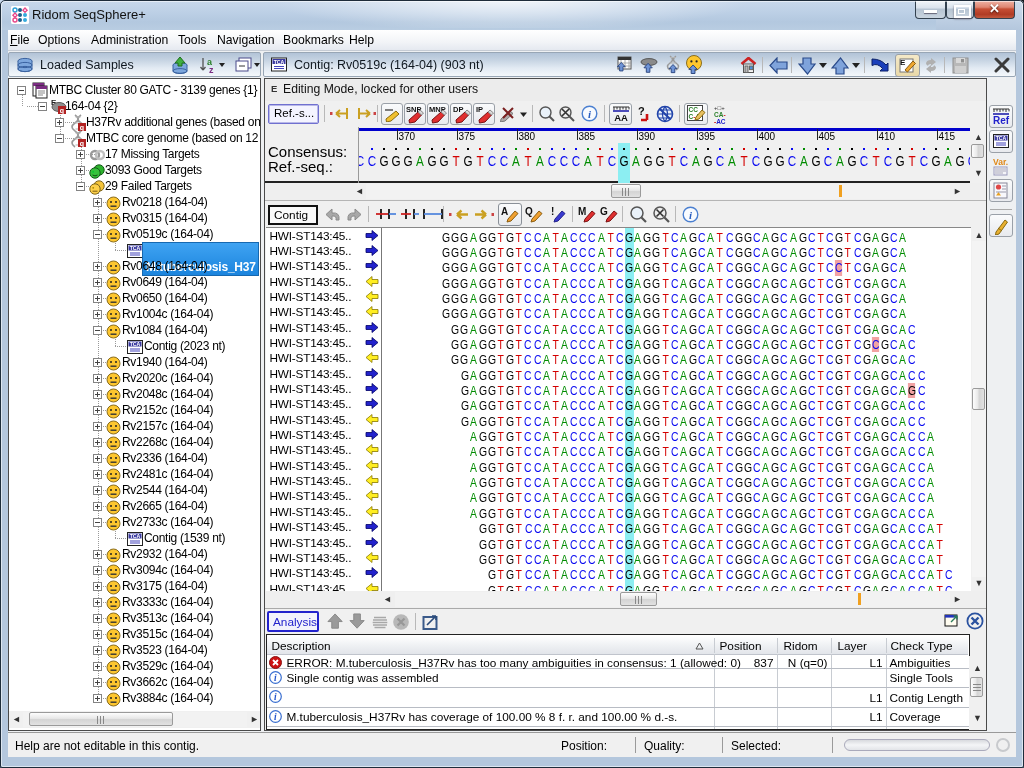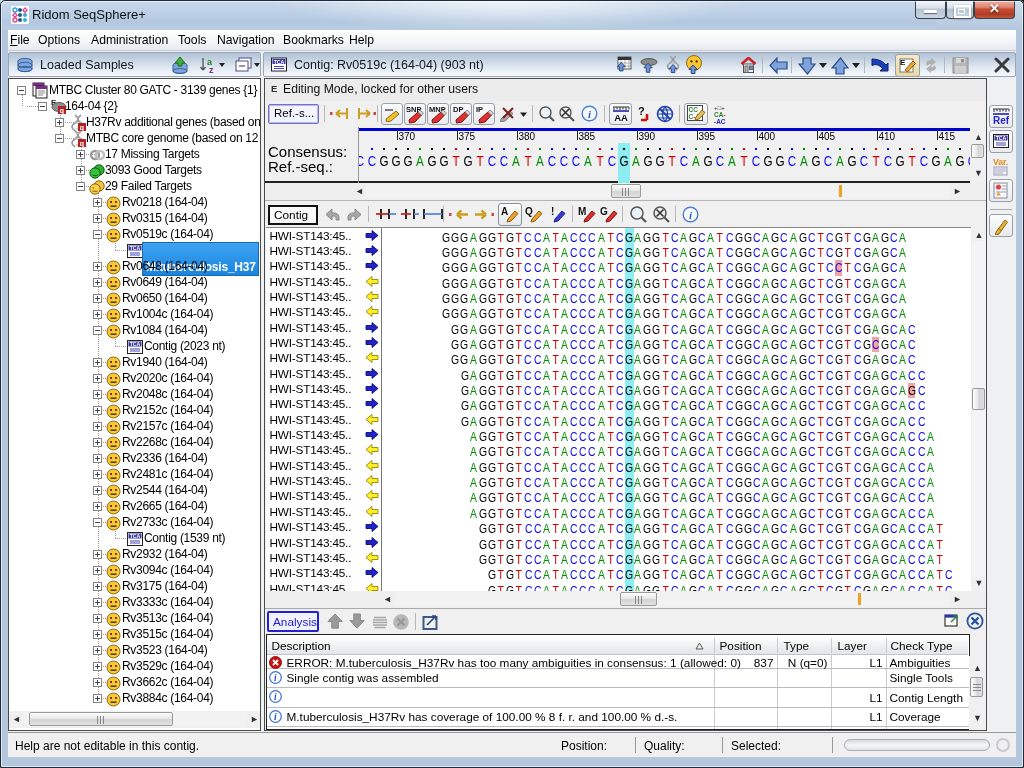--- a/index.html
+++ b/index.html
@@ -781,21 +781,21 @@
     </svg>
 </div>
 
 <div id="atable">
  <div id="thead">
   <span style="position:absolute;left:5px;top:2.5px">Description</span>
   <svg style="position:absolute;left:428px;top:6px" width="9" height="8" viewBox="0 0 9 8">
         <path d="M4.5 1 L8 7 H1 Z" fill="none" stroke="#555"></path>
       </svg>
   <span style="position:absolute;left:453px;top:2.5px">Position</span>
-  <span style="position:absolute;left:517px;top:2.5px">Type</span>
+  <span style="position:absolute;left:517px;top:2.5px">Ridom</span>
   <span style="position:absolute;left:571px;top:2.5px">Layer</span>
   <span style="position:absolute;left:624px;top:2.5px">Check Type</span>
   <div class="hsep" style="left:447px"></div>
       <div class="hsep" style="left:510px"></div>
   <div class="hsep" style="left:564px"></div>
       <div class="hsep" style="left:619px"></div>
  </div>
  <div style="position:absolute;left:447px;top:19px;width:1px;height:77px;background:#c8ccd2"></div>
  <div style="position:absolute;left:510px;top:19px;width:1px;height:77px;background:#c8ccd2"></div>
  <div style="position:absolute;left:564px;top:19px;width:1px;height:77px;background:#c8ccd2"></div>

